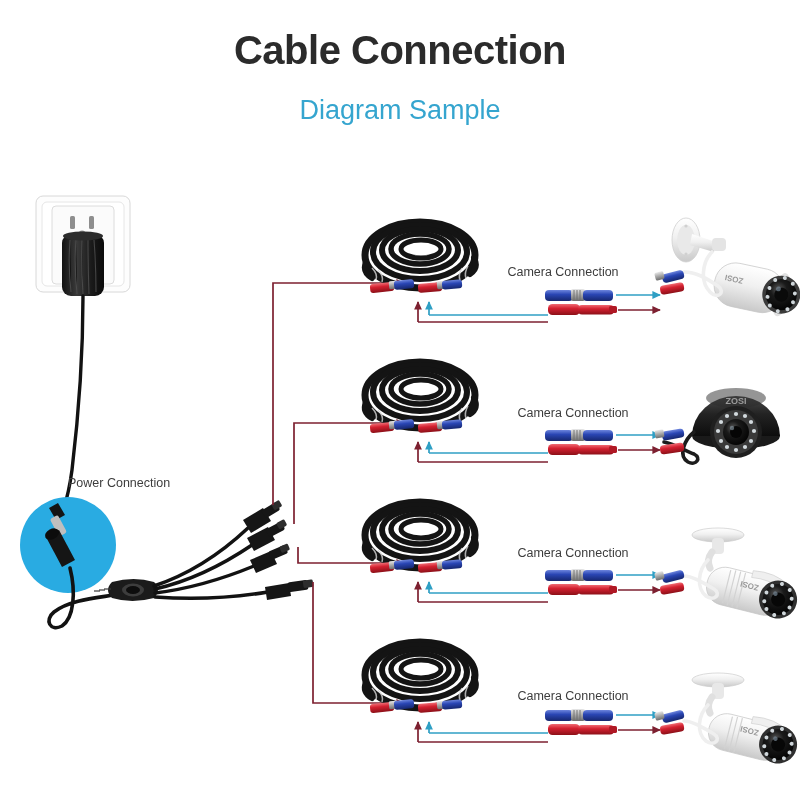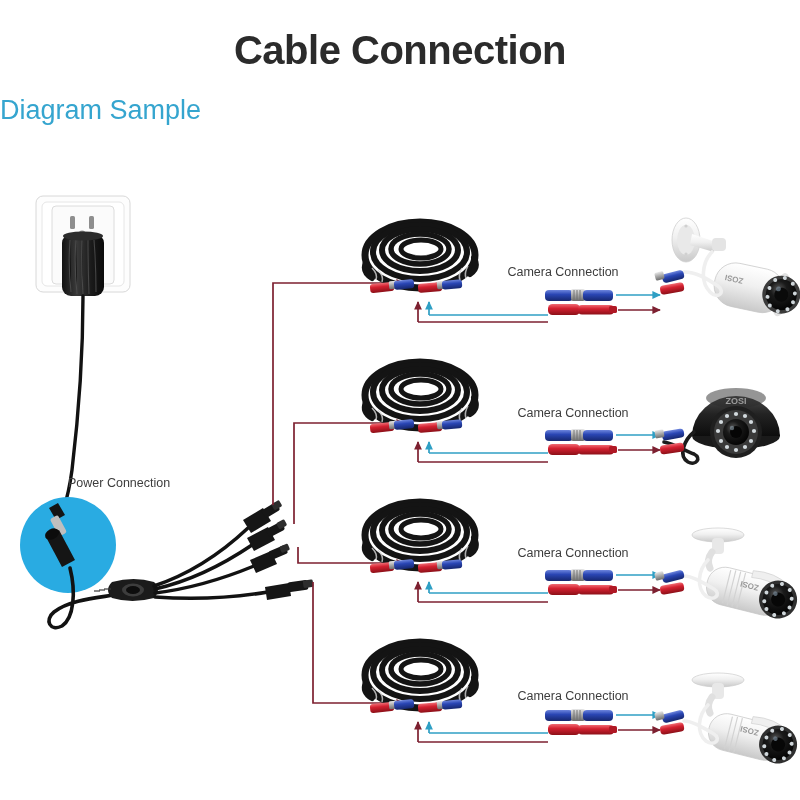--- a/index.html
+++ b/index.html
@@ -2,21 +2,21 @@
 <html><head>
 <meta charset="utf-8">
 <style>
   html,body{margin:0;padding:0;background:#ffffff;}
   body{width:800px;height:800px;position:relative;overflow:hidden;
        font-family:"Liberation Sans","DejaVu Sans",sans-serif;}
   #stage{position:absolute;left:0;top:0;width:800px;height:800px;}
   .abs{position:absolute;}
   #title{left:0;top:28px;width:800px;text-align:center;font-size:40px;
          font-weight:bold;color:#2b2b2b;letter-spacing:-0.5px;}
-  #subtitle{left:0;top:95px;width:800px;font-size:27px;
+  #subtitle{left:0;top:95px;width:800px;text-align:center;font-size:27px;
             color:#35a5cf;font-weight:400;}
   #power-label{left:68px;top:467px;font-size:12.5px;color:#3d3d3d;white-space:nowrap;margin-top:9px;}
   svg{position:absolute;left:0;top:0;width:800px;height:800px;overflow:visible;}
 </style>
 </head>
 <body>
 
 <div id="stage">
 
   <div class="abs" id="title">Cable Connection</div>

